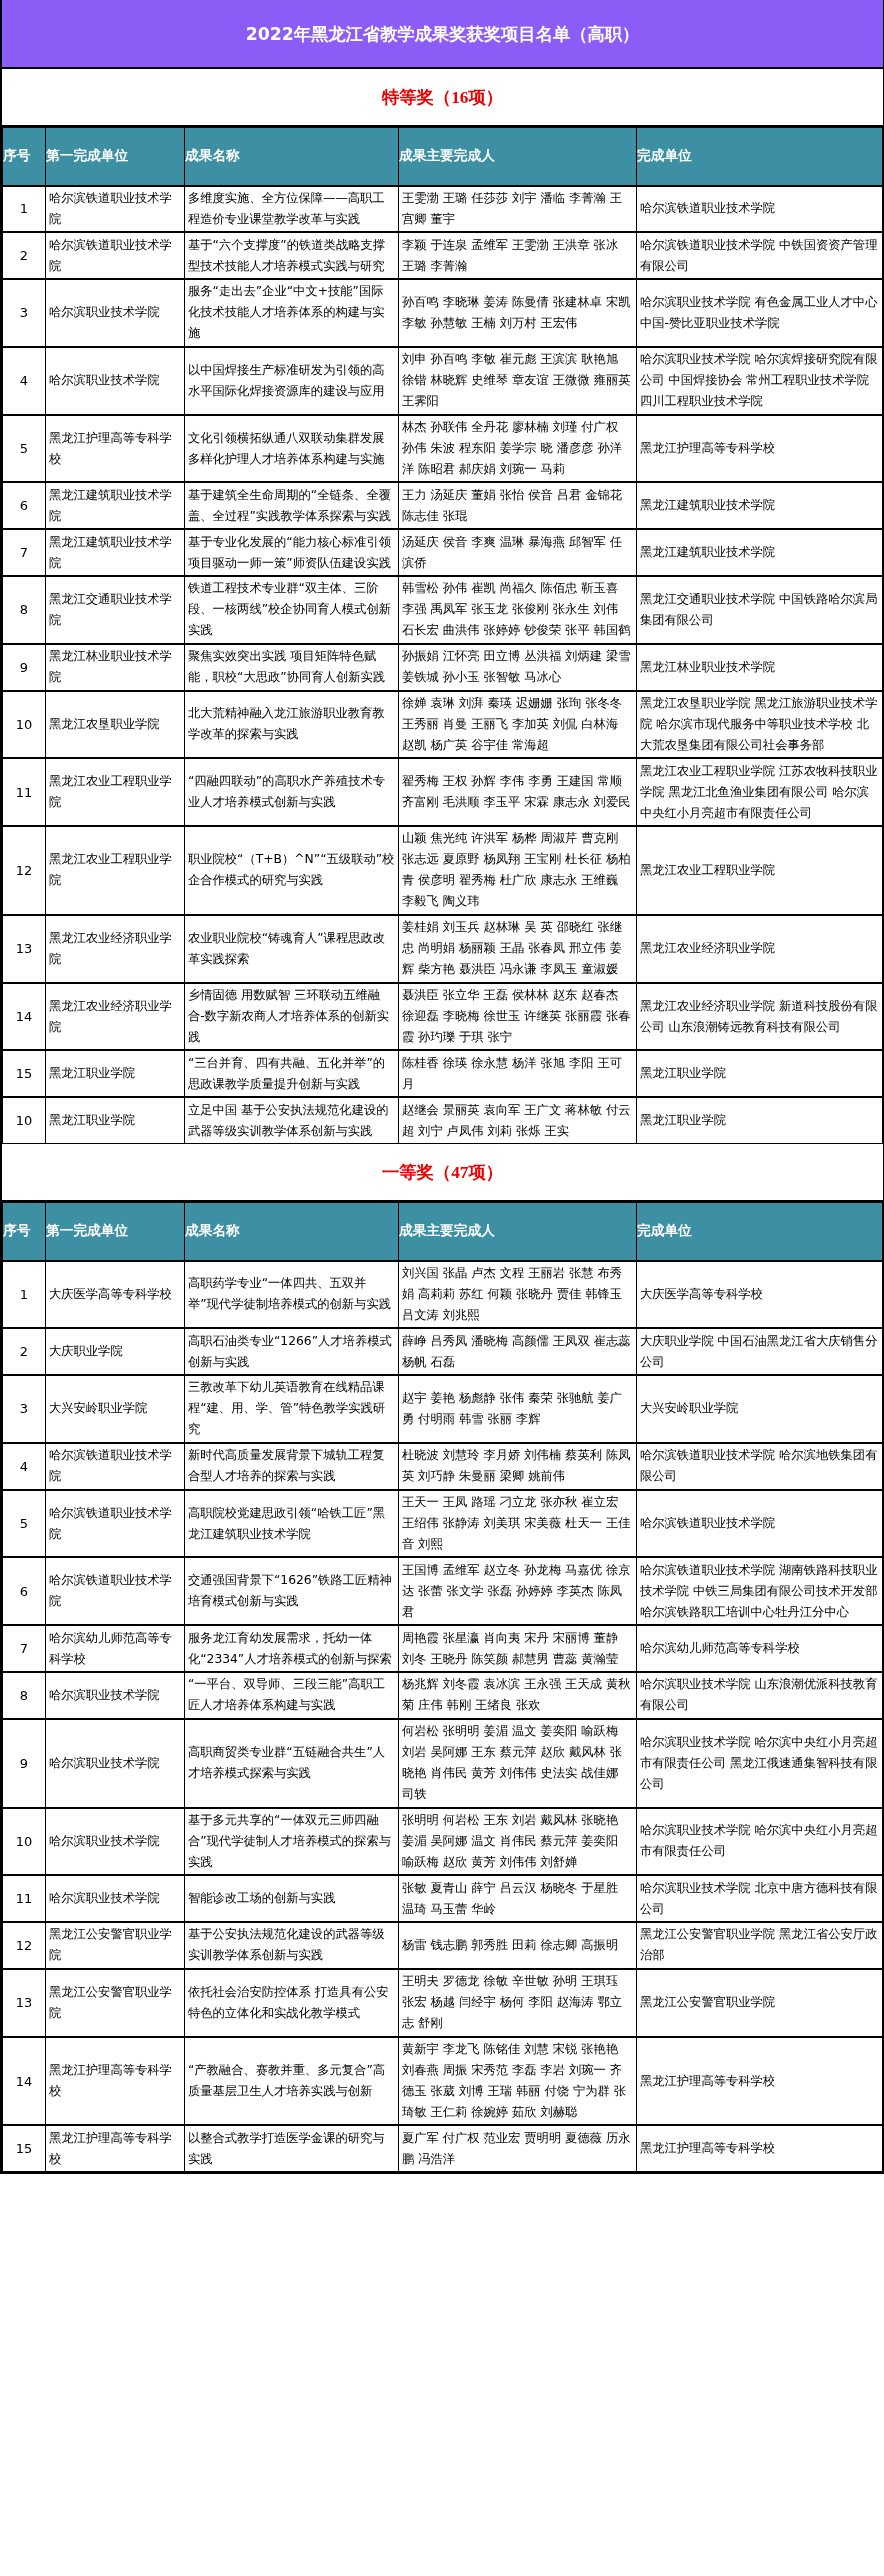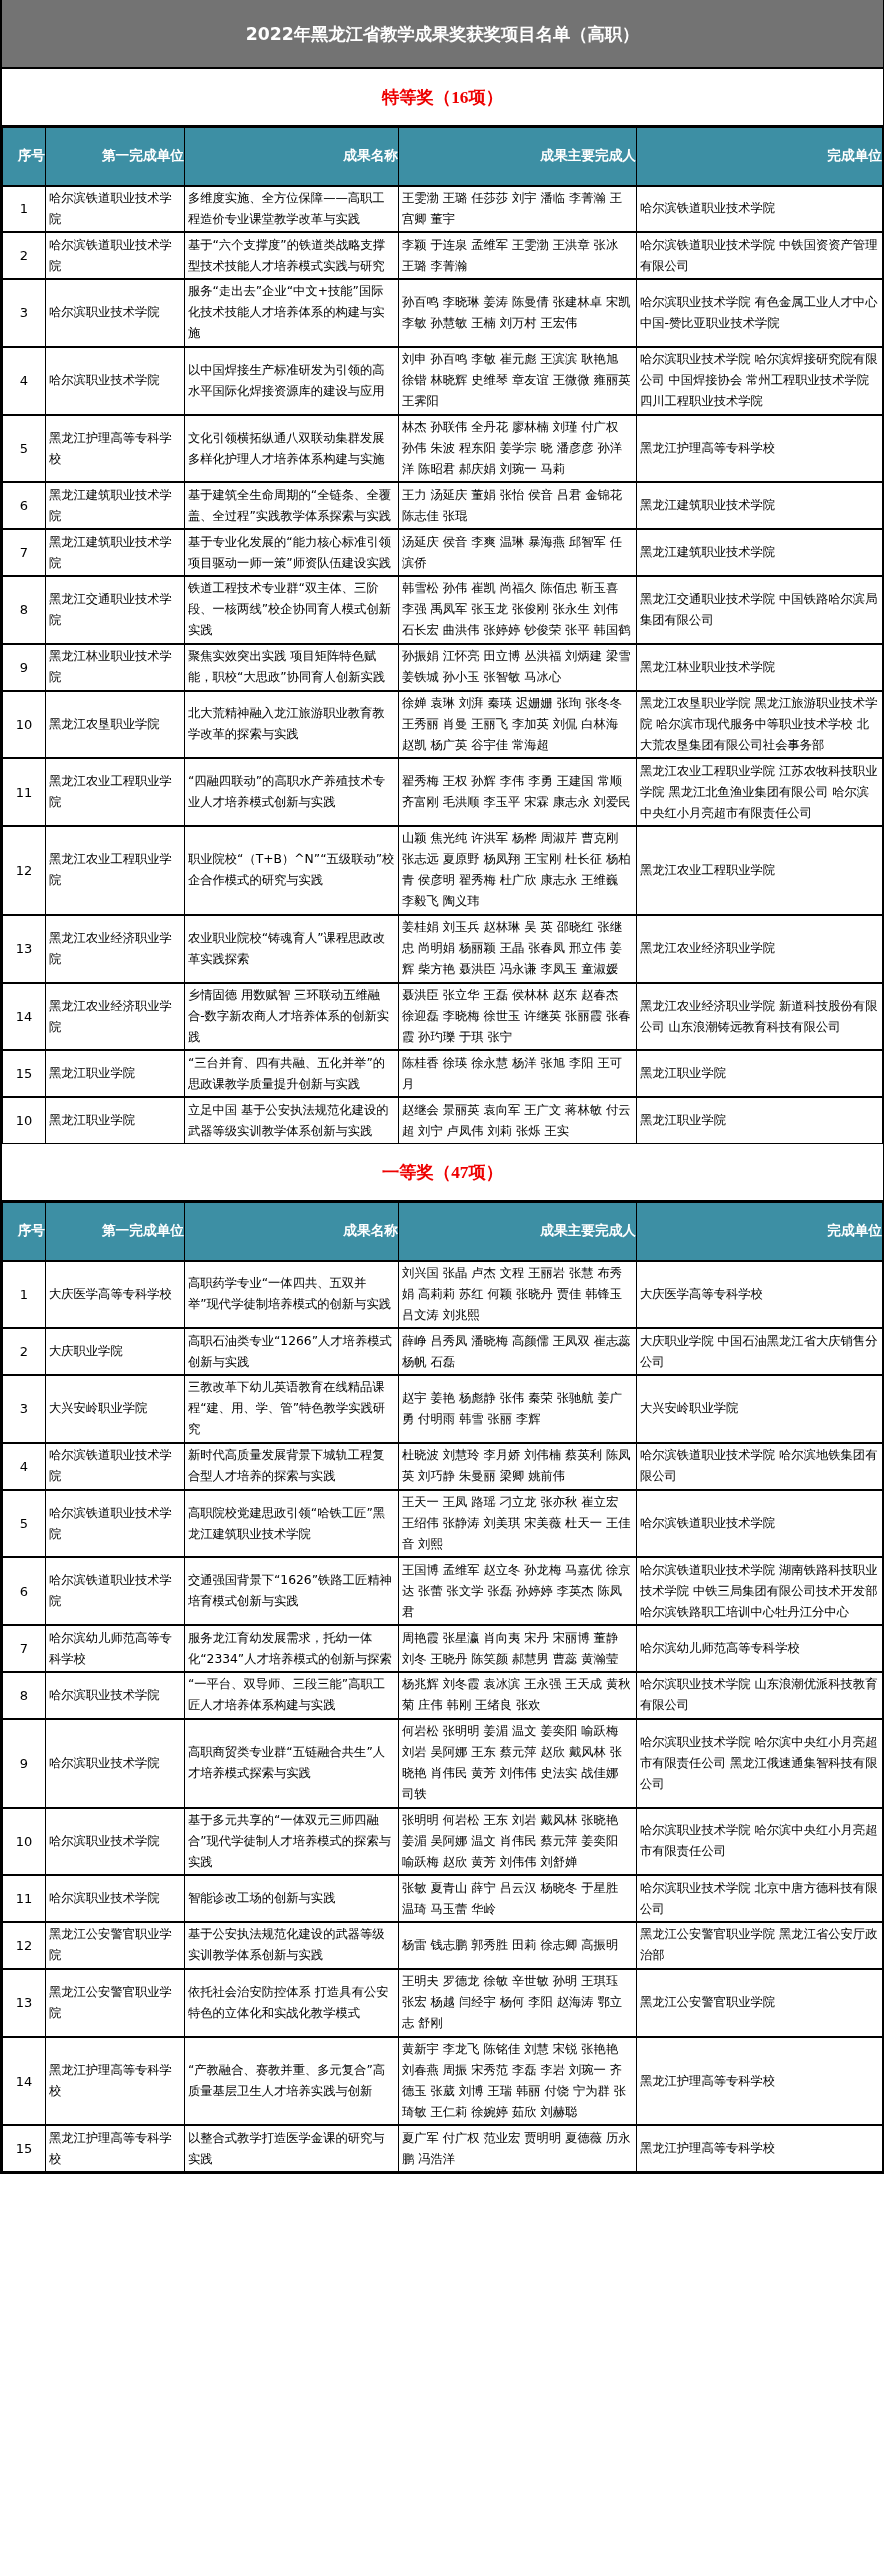--- a/index.html
+++ b/index.html
@@ -1,26 +1,26 @@
 <!DOCTYPE html>
 <html style="font-size:11.6px"><head>
 <meta charset="utf-8">
 <style>
   * { box-sizing: border-box; margin: 0; padding: 0; }
   body { width: 885px; background: #ffffff; font-family: "DejaVu Sans", "Liberation Sans", sans-serif; color: #000; }
   .sheet { width: 885px; border-left: 2.2px solid #000; border-right: 2.2px solid #000; border-bottom: 2.2px solid #000; }
-  .title-bar { background: #737373; color: #fff; height: 69px; display: flex; align-items: center; justify-content: center; font-size: 17.3px; font-weight: bold; border-bottom: 2.2px solid #000; }
+  .title-bar { background: #8b5cf6; color: #fff; height: 69px; display: flex; align-items: center; justify-content: center; font-size: 17.3px; font-weight: bold; border-bottom: 2.2px solid #000; }
   .section-title { height: 58px; display: flex; align-items: center; justify-content: center; color: #ee0000; font-size: 17.3px; font-weight: bold; border-bottom: 2.2px solid #000; background: #fff; font-family: Liberation Serif, serif; }
   table { width: 100%; border-collapse: collapse; table-layout: fixed; }
   col.c-no { width: 43px; }
   col.c-unit { width: 139px; }
   col.c-name { width: 214px; }
   col.c-people { width: 238px; }
   col.c-all { width: auto; }
-  th { background: #3d8fa4; color: #fff; font-size: 13.7px; font-weight: bold; height: 58px; border: 1.4px solid #000; text-align: right; }
+  th { background: #3d8fa4; color: #fff; font-size: 13.7px; font-weight: bold; height: 58px; border: 1.4px solid #000; text-align: left; }
   td { border: 1.4px solid #000; font-size: 12.3px; line-height: 21px; padding: 1.4px 2.9px; vertical-align: middle; }
   td.no { text-align: center; font-size: 13px; }
   tr.data-row td { border-top: 2.2px solid #000; }
 </style>
 </head>
 <body>
 
 <div class="sheet">
   <div class="title-bar">2022年黑龙江省教学成果奖获奖项目名单（高职）</div>
   <div id="sections">

